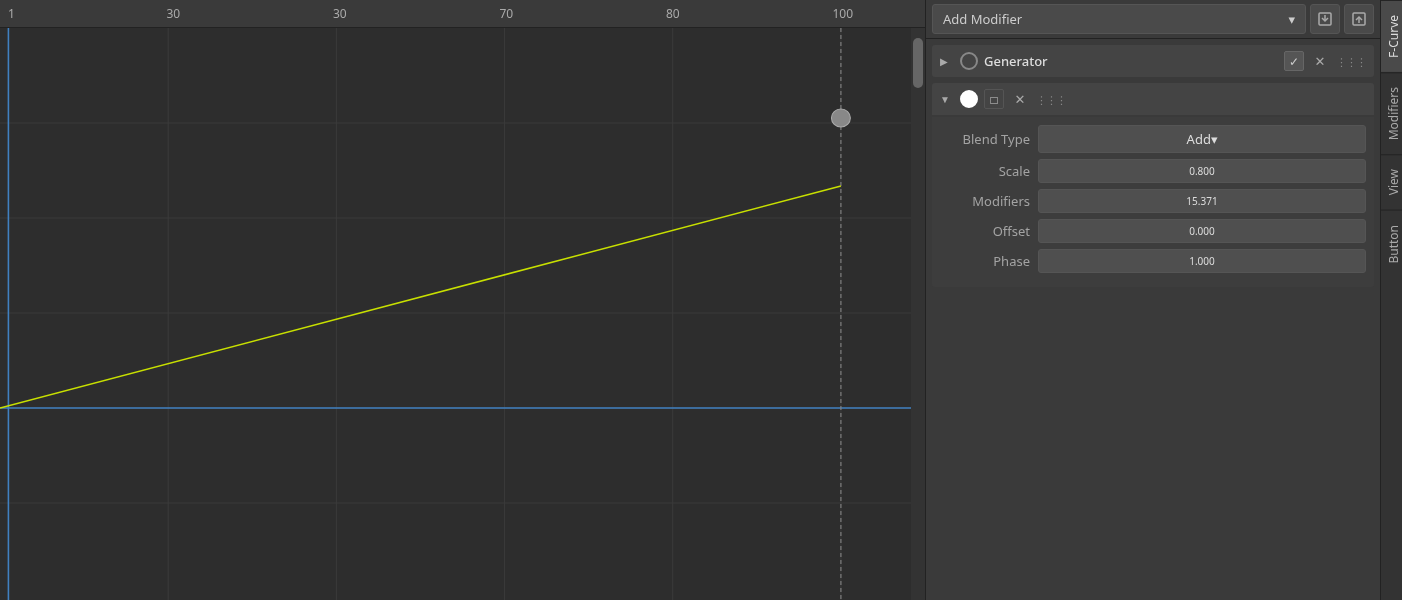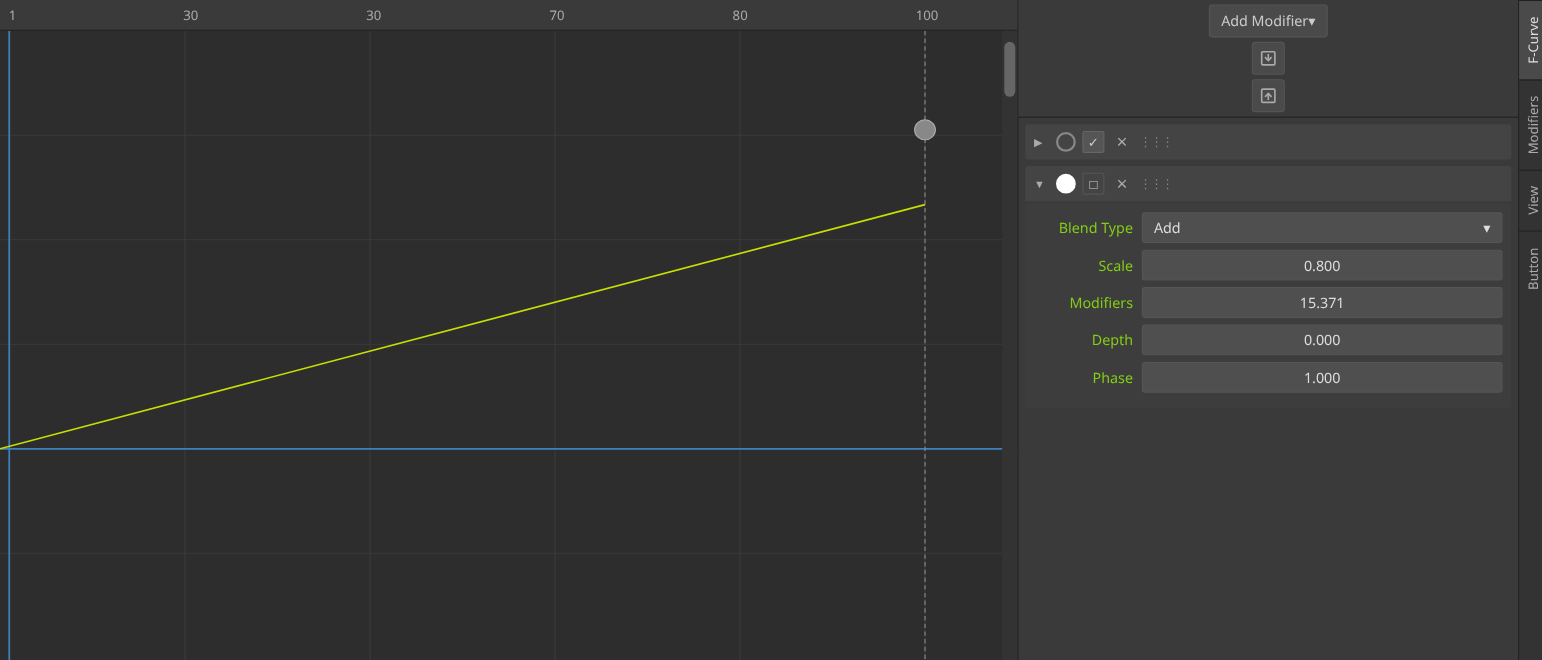--- a/index.html
+++ b/index.html
@@ -58,21 +58,20 @@
       border-left: 1px solid #222;
     }
 
     .toolbar-row {
       display: flex;
       align-items: center;
       padding: 4px 6px;
       background: #3a3a3a;
       border-bottom: 1px solid #222;
       gap: 4px;
-      flex-direction: column;
     }
 
     .add-modifier-dropdown {
       flex: 1;
       background: #4a4a4a;
       border: 1px solid #555;
       color: #ccc;
       padding: 5px 10px;
       font-size: 13px;
       border-radius: 3px;
@@ -185,47 +184,47 @@
     .field-row {
       display: flex;
       align-items: center;
       margin-bottom: 6px;
       gap: 8px;
     }
 
     .field-label {
       width: 90px;
       text-align: right;
-      color: #84cc16;
+      color: #a3a3a3;
       font-size: 13px;
       flex-shrink: 0;
     }
 
     .field-value {
       flex: 1;
       background: #4f4f4f;
       border: 1px solid #555;
       border-radius: 3px;
       padding: 4px 10px;
       color: #ddd;
-      font-size: 13px;
+      font-size: 10px;
       text-align: center;
     }
 
     .field-dropdown {
       flex: 1;
       background: #4f4f4f;
       border: 1px solid #555;
       border-radius: 3px;
       padding: 4px 10px;
       color: #ddd;
       font-size: 13px;
       display: flex;
       align-items: center;
-      justify-content: space-between;
+      justify-content: center;
       cursor: pointer;
     }
 
     
     .side-tabs {
       width: 22px;
       background: #333;
       display: flex;
       flex-direction: column;
       align-items: center;
@@ -354,20 +353,21 @@
         <line x1="8" y1="6" x2="8" y2="12" stroke="#aaa" stroke-width="1.5"></line>
       </svg>
     </div>
   </div>
 
   <div class="modifiers-list">
 
     <div class="modifier-header collapsed">
       <span class="collapse-arrow">▶</span>
       <div class="modifier-icon-circle"></div>
+      <span class="modifier-name">Generator</span>
       <div class="check-icon">✓</div>
       <div class="x-btn">✕</div>
       <span class="grid-icon">⋮⋮⋮</span>
     </div>
 
     <div>
       <div class="modifier-header">
         <span class="collapse-arrow">▼</span>
         <div class="modifier-icon-circle filled"></div>
         <div class="check-icon" style="background:#444; border-color:#555;">□</div>
@@ -388,21 +388,21 @@
           <span class="field-label">Scale</span>
           <div class="field-value">0.800</div>
         </div>
 
         <div class="field-row">
           <span class="field-label">Modifiers</span>
           <div class="field-value">15.371</div>
         </div>
 
         <div class="field-row">
-          <span class="field-label">Depth</span>
+          <span class="field-label">Offset</span>
           <div class="field-value">0.000</div>
         </div>
 
         <div class="field-row">
           <span class="field-label">Phase</span>
           <div class="field-value">1.000</div>
         </div>
 
 
       </div>

